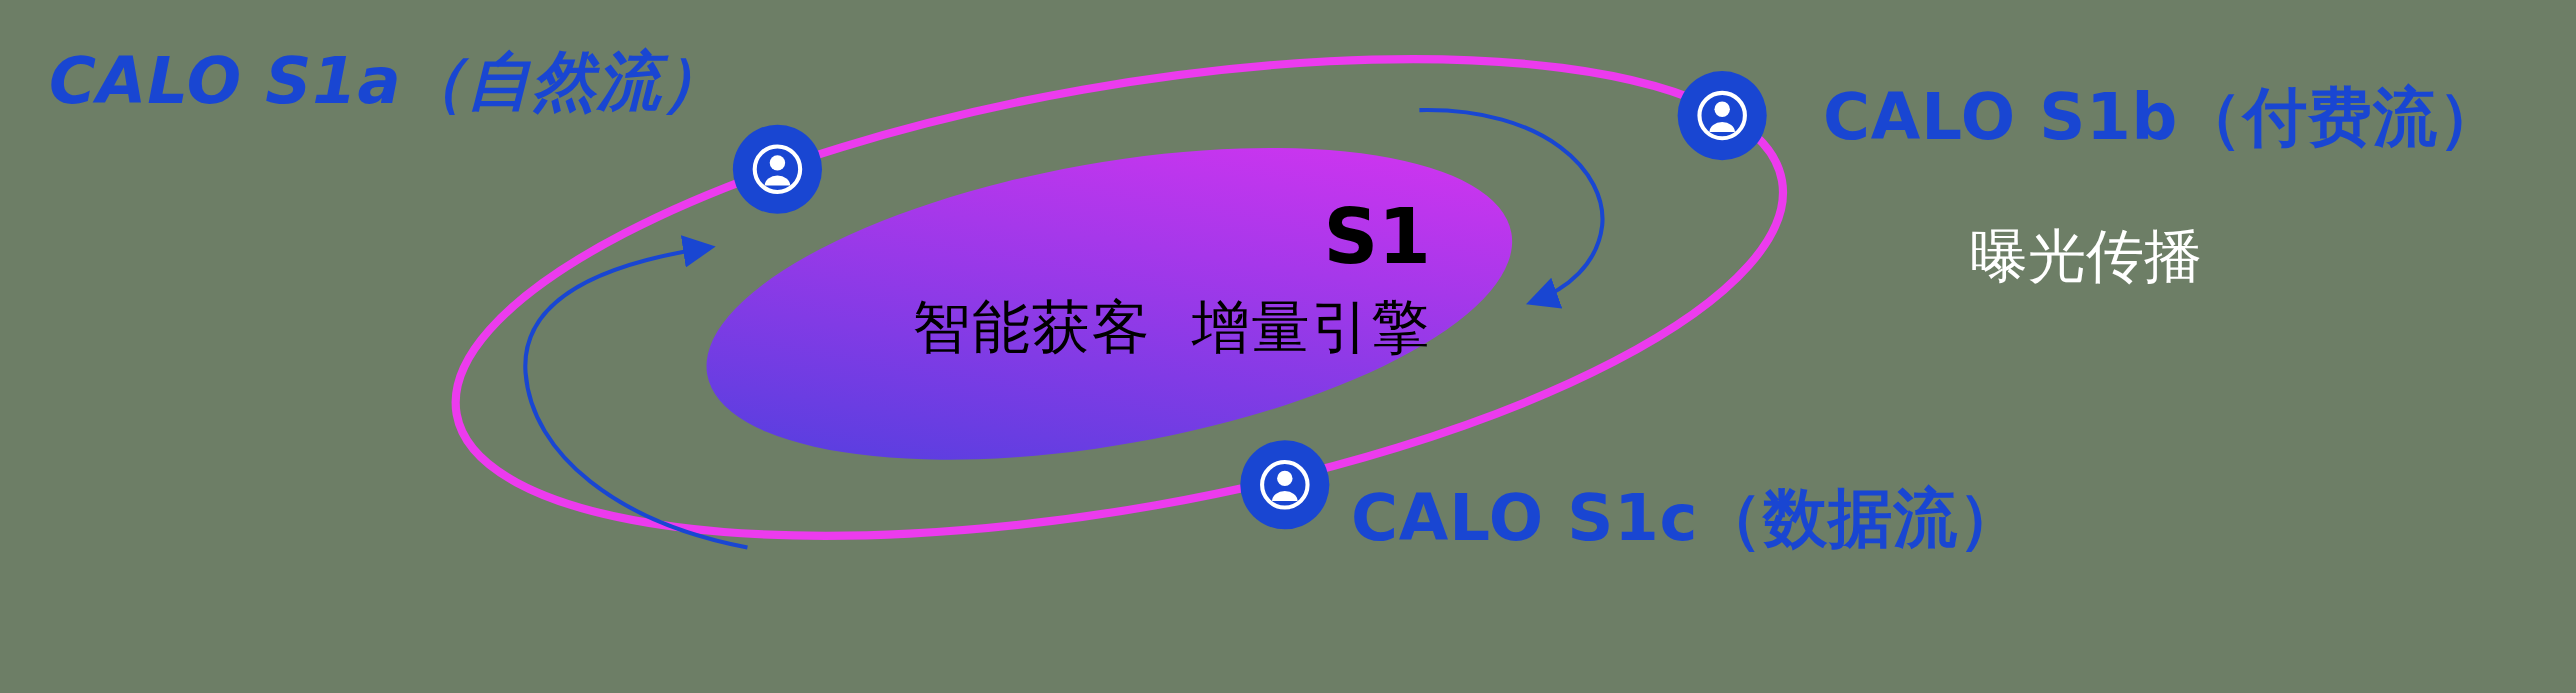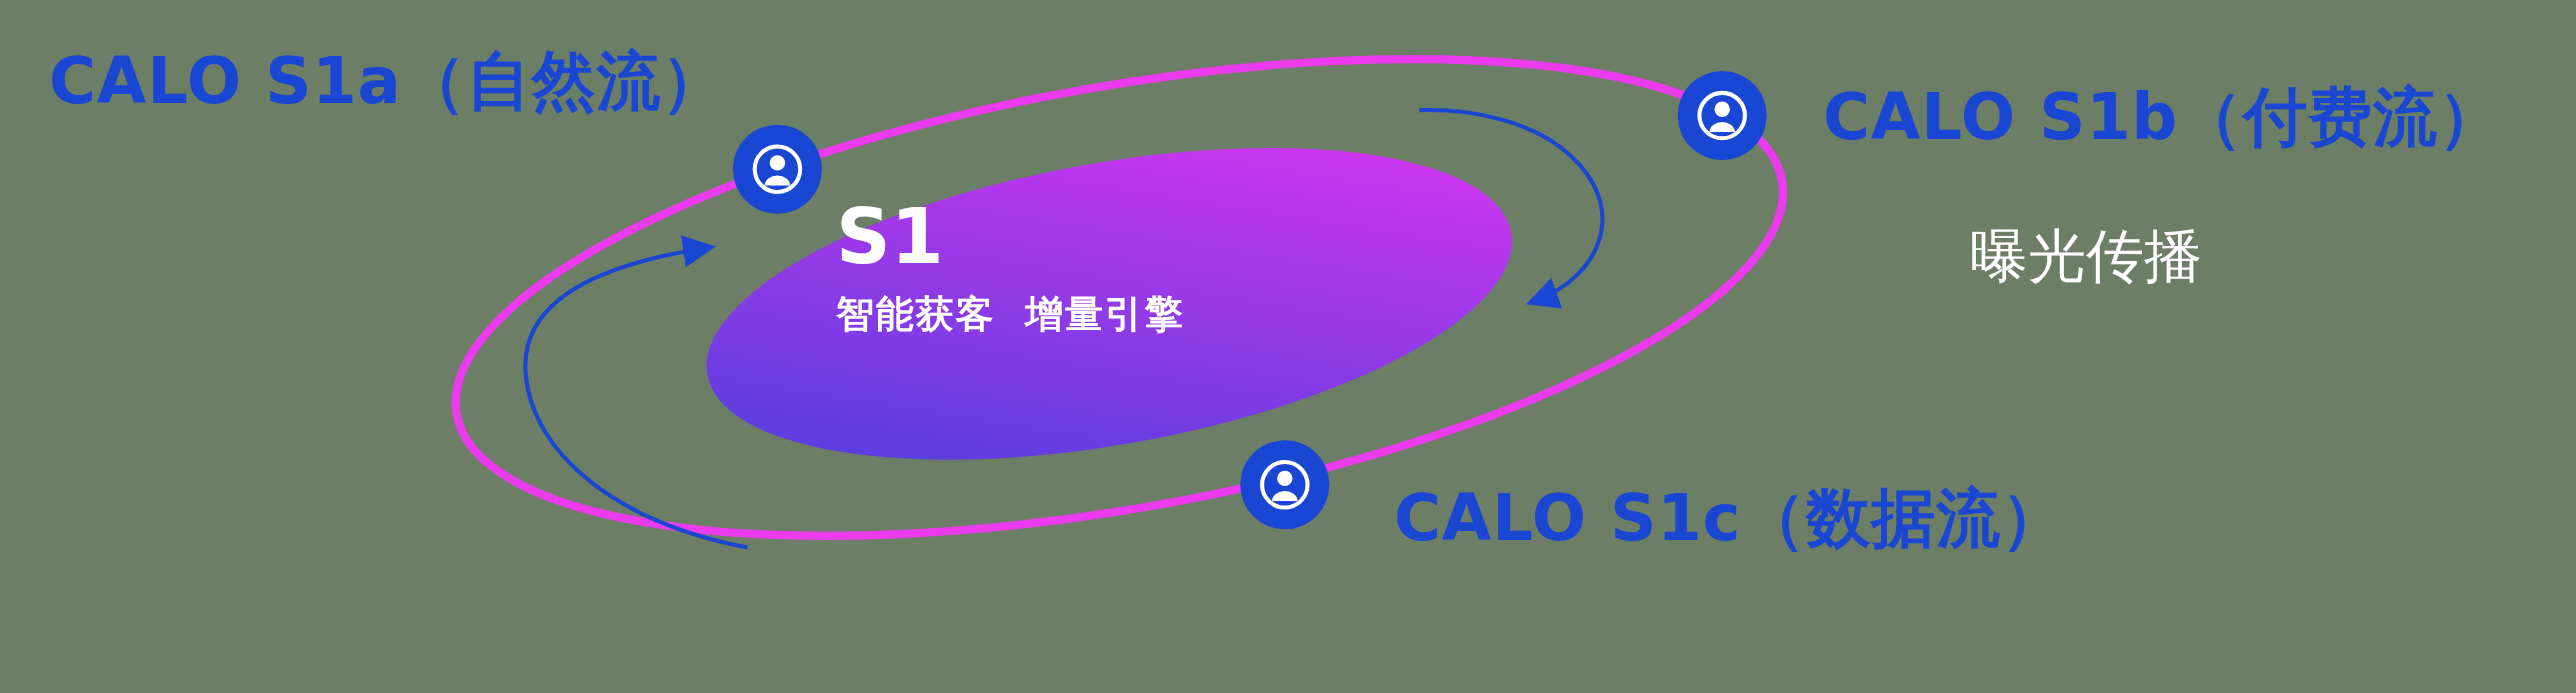--- a/index.html
+++ b/index.html
@@ -29,34 +29,34 @@
     color: #1946d2;
     letter-spacing: 0.9px;
   }
   .node-subtitle {
     font-size: 58px;
     font-weight: 500;
     color: #ffffff;
   }
   .core-label {
     position: absolute;
-    left: 836px;
+    left: 795px;
     top: 193px;
     width: 636px;
-    text-align: left;
-    color: #ffffff;
+    text-align: right;
+    color: #000000;
   }
   .core-title {
     font-size: 76px;
     font-weight: 600;
     line-height: 1.15;
   }
   .core-subtitle {
-    font-size: 38px;
-    font-weight: 700;
+    font-size: 58px;
+    font-weight: 400;
     margin-top: 9px;
     white-space: pre;
     letter-spacing: 1.8px;
   }
 </style>
 </head>
 <body>
 
 <div class="canvas">
 
@@ -105,21 +105,21 @@
         <path d="M -14 18 A 14 11 0 0 1 14 18 Z" fill="#ffffff"></path>
       </g>
     </g>
   </svg>
 
   <div class="core-label">
     <div class="core-title">S1</div>
     <div class="core-subtitle">智能获客  增量引擎</div>
   </div>
 
-  <div class="label node-title" style="left:49px; top:38px;">CALO S1a（自然流）</div>
+  <div class="label node-title" style="left:49px; top:38px;font-style:italic;">CALO S1a（自然流）</div>
 
   <div class="label node-title" style="left:1823px; top:74px;">CALO S1b（付费流）</div>
   <div class="label node-subtitle" style="left:1970px; top:218px;">曝光传播</div>
 
-  <div class="label node-title" style="left:1394px; top:475px;text-align:center;">CALO S1c（数据流）</div>
+  <div class="label node-title" style="left:1351px; top:475px;text-align:center;">CALO S1c（数据流）</div>
 
 </div>
 
 
 </body></html>

